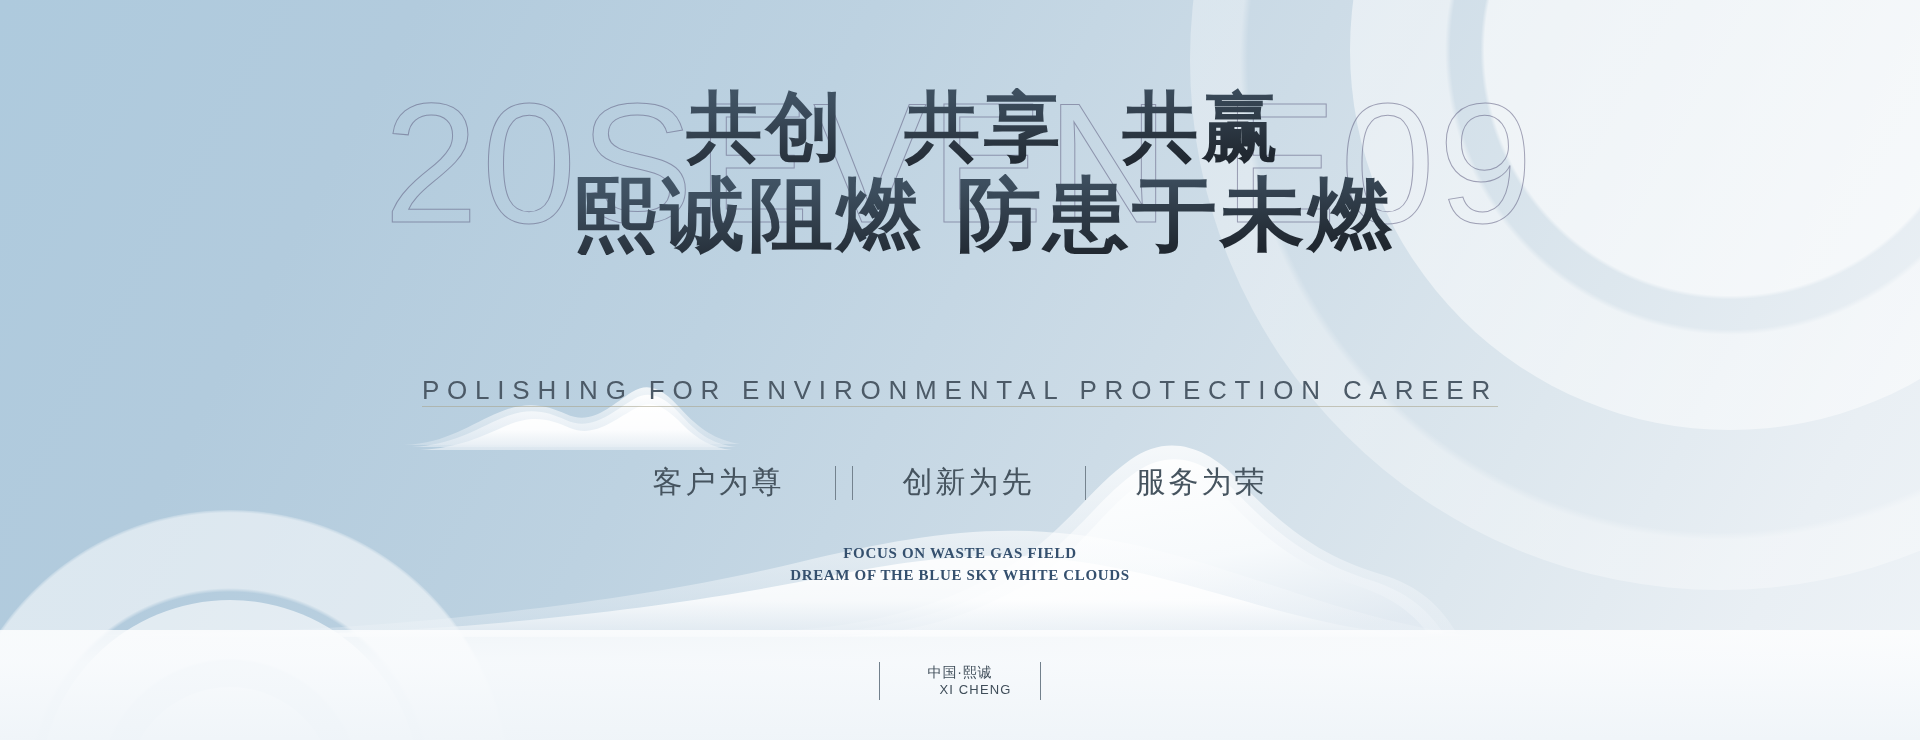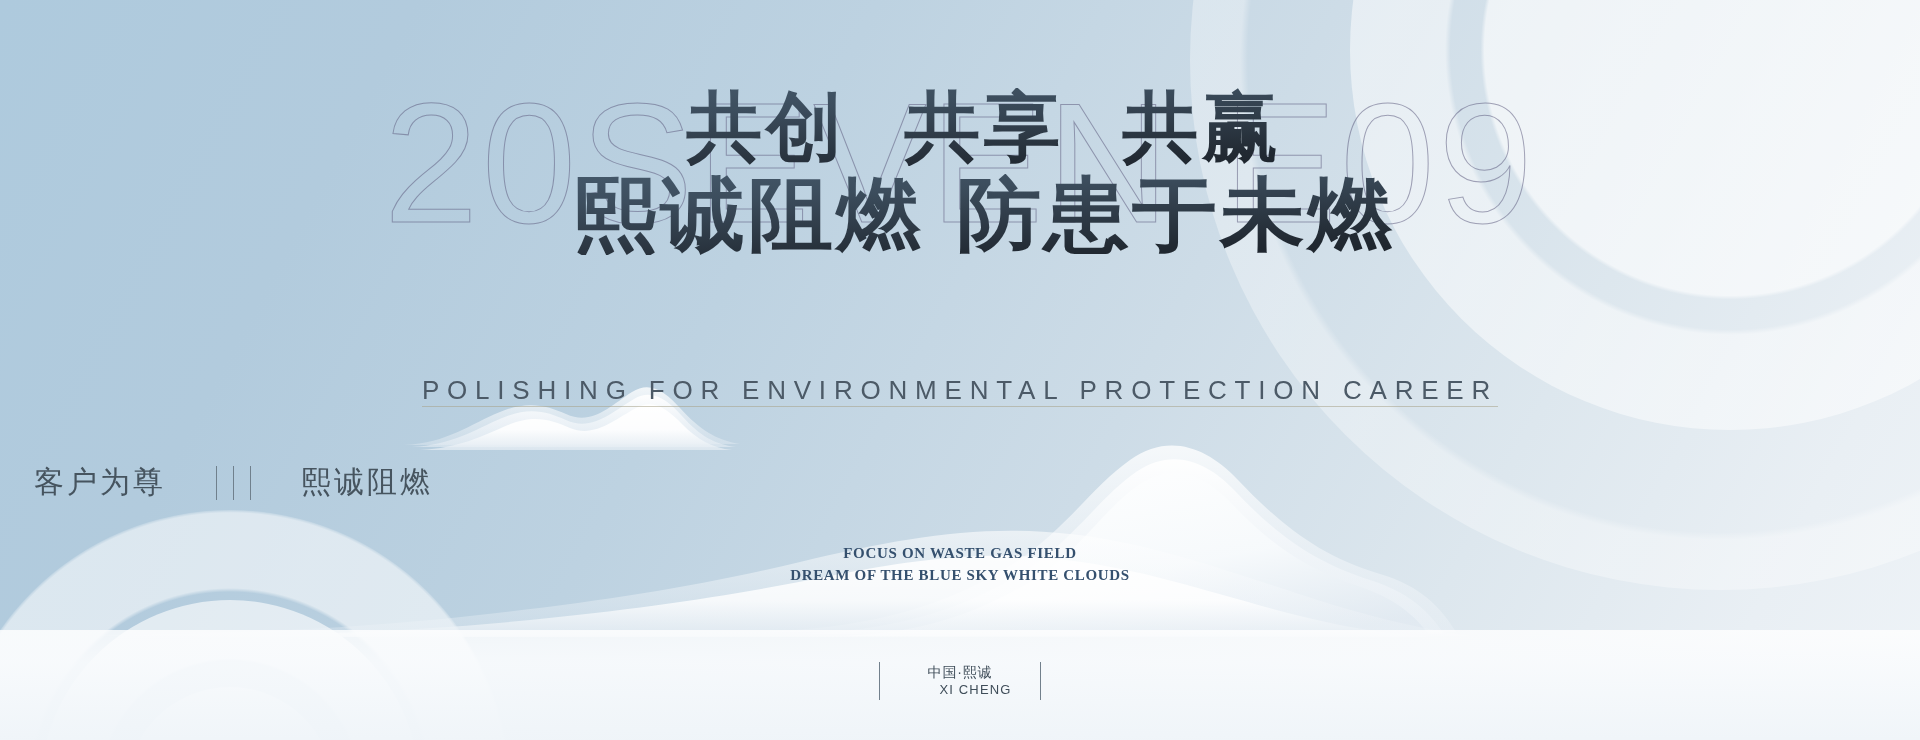--- a/index.html
+++ b/index.html
@@ -162,21 +162,21 @@
     border-bottom: 1px solid rgba(168, 162, 136, 0.55);
     white-space: nowrap;
   }
 
   
   .values {
     position: absolute;
     left: 0; right: 0;
     top: 462px;
     display: flex;
-    justify-content: flex-start;
+    justify-content: center;
     align-items: center;
     gap: 16px;
   }
   .value-item {
     font-size: 30px;
     letter-spacing: 0.10em;
     color: #46545f;
     padding: 0 34px;
     white-space: nowrap;
   }
@@ -336,22 +336,23 @@
   </div>
 
   <div class="subtitle">
     <span class="subtitle-text">POLISHING FOR ENVIRONMENTAL PROTECTION CAREER</span>
   </div>
 
   <div class="values">
     <span class="value-item">客户为尊</span>
     <span class="value-sep"></span>
     <span class="value-sep"></span>
+    <span class="value-item">创新为先</span>
     <span class="value-sep"></span>
-    <span class="value-item">熙诚阻燃</span>
+    <span class="value-item">服务为荣</span>
   </div>
 
   <div class="couplet">
     <div class="couplet-line">FOCUS ON WASTE GAS FIELD</div>
     <div class="couplet-line">DREAM OF THE BLUE SKY WHITE CLOUDS</div>
   </div>
 
   <div class="ground"></div>
 
   <div class="logo">

